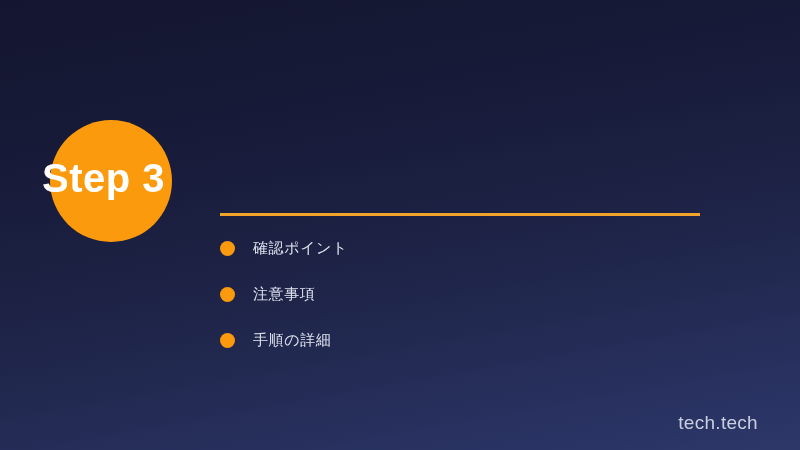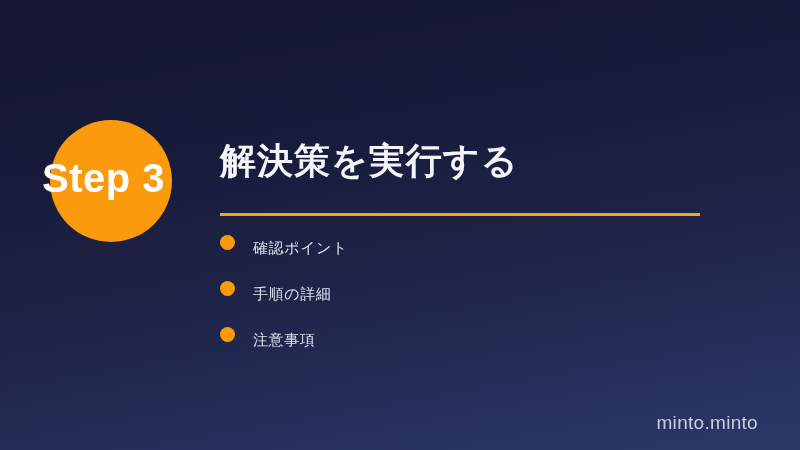--- a/index.html
+++ b/index.html
@@ -71,20 +71,21 @@
 
   
   #bullet-list {
     position: absolute;
     left: 220px;
     top: 235px;
     width: 480px;
   }
   .bullet-row {
     display: flex;
+    align-items: center;
     height: 26px;
     margin-bottom: 20px;
   }
   .bullet-dot {
     width: 15px;
     height: 15px;
     border-radius: 50%;
     background: #fb9a0c;
     flex: 0 0 auto;
   }
@@ -108,40 +109,37 @@
   }
 </style>
 </head>
 <body>
 
 <div id="slide">
 
   <div id="step-badge"></div>
   <div id="step-label">Step 3</div>
 
-  <div id="title-block">
-    <div id="slide-title">解決策を実行する</div>
-  </div>
 
   <div id="title-divider"></div>
 
   <div id="bullet-list">
 
     <div class="bullet-row">
       <span class="bullet-dot"></span>
       <span class="bullet-text">確認ポイント</span>
     </div>
 
     <div class="bullet-row">
       <span class="bullet-dot"></span>
-      <span class="bullet-text">手順の詳細</span>
+      <span class="bullet-text">注意事項</span>
     </div>
 
     <div class="bullet-row">
       <span class="bullet-dot"></span>
-      <span class="bullet-text">注意事項</span>
+      <span class="bullet-text">手順の詳細</span>
     </div>
 
   </div>
 
-  <div id="footer-brand">minto.minto</div>
+  <div id="footer-brand">tech.tech</div>
 
 </div>
 
 </body></html>

